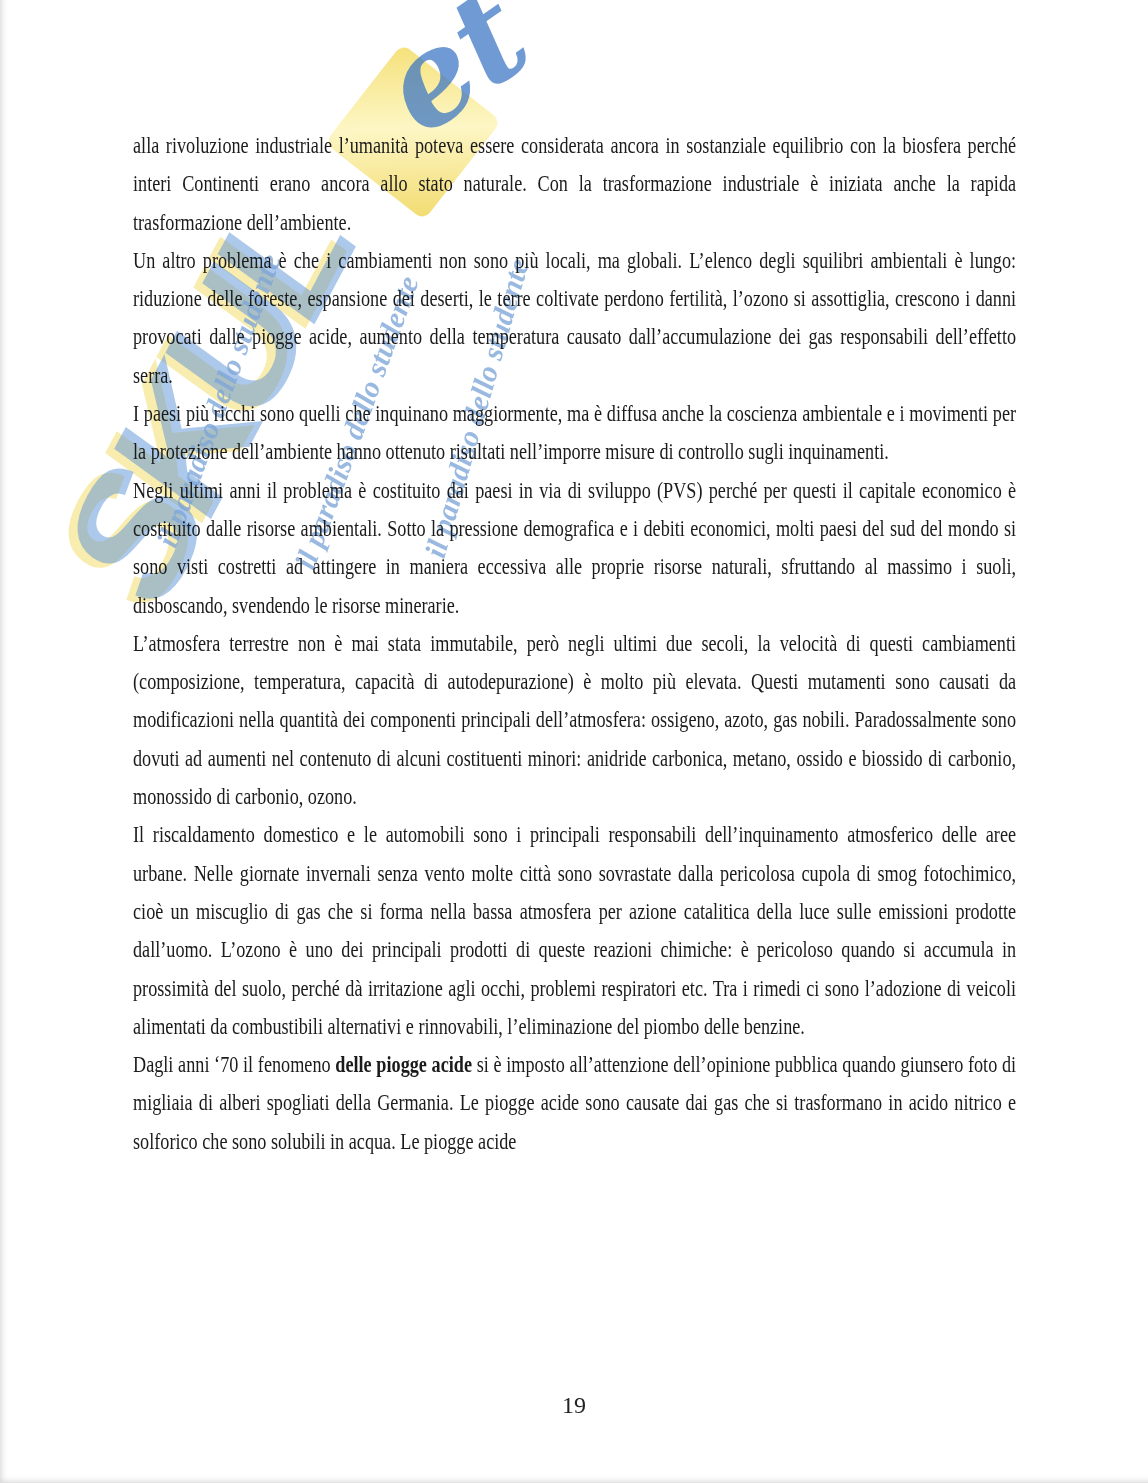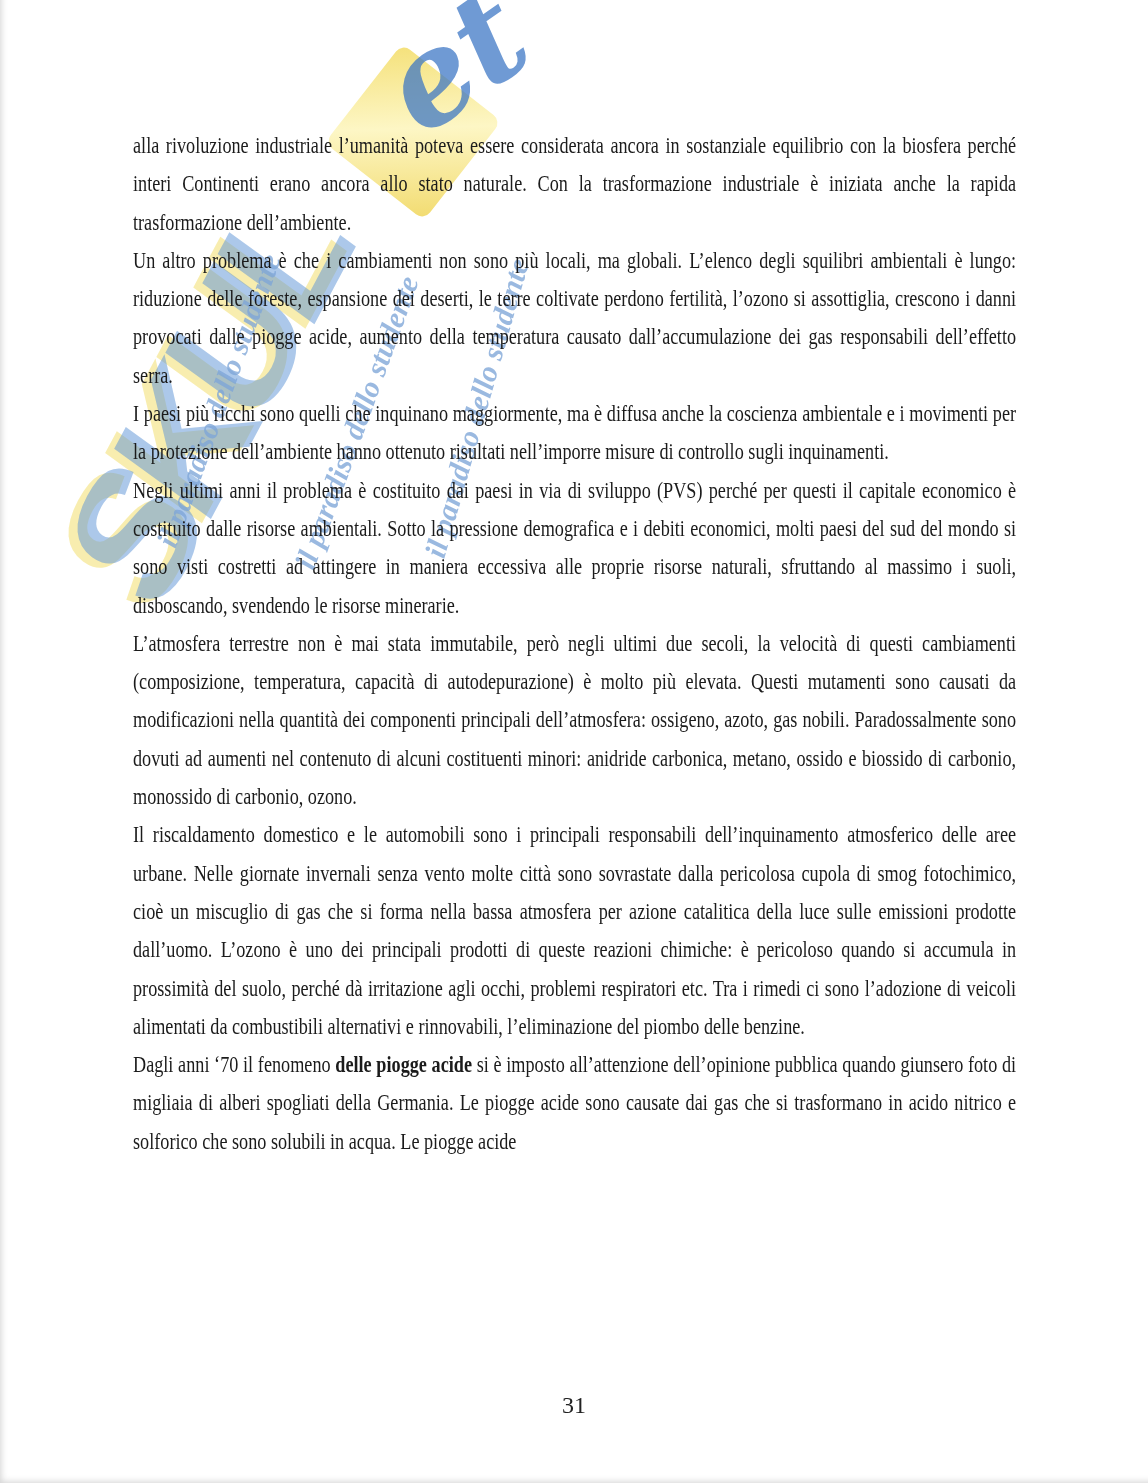--- a/index.html
+++ b/index.html
@@ -116,15 +116,15 @@
   <div class="content">
     <p><span>alla rivoluzione industriale l’umanità poteva essere considerata ancora in sostanziale equilibrio con la biosfera perché interi Continenti erano ancora allo stato naturale. Con la trasformazione industriale è iniziata anche la rapida trasformazione dell’ambiente.</span></p>
     <p><span>Un altro problema è che i cambiamenti non sono più locali, ma globali. L’elenco degli squilibri ambientali è lungo: riduzione delle foreste, espansione dei deserti, le terre coltivate perdono fertilità, l’ozono si assottiglia, crescono i danni provocati dalle piogge acide, aumento della temperatura causato dall’accumulazione dei gas responsabili dell’effetto serra.</span></p>
     <p><span>I paesi più ricchi sono quelli che inquinano maggiormente, ma è diffusa anche la coscienza ambientale e i movimenti per la protezione dell’ambiente hanno ottenuto risultati nell’imporre misure di controllo sugli inquinamenti.</span></p>
     <p><span>Negli ultimi anni il problema è costituito dai paesi in via di sviluppo (PVS) perché per questi il capitale economico è costituito dalle risorse ambientali. Sotto la pressione demografica e i debiti economici, molti paesi del sud del mondo si sono visti costretti ad attingere in maniera eccessiva alle proprie risorse naturali, sfruttando al massimo i suoli, disboscando, svendendo le risorse minerarie.</span></p>
     <p><span>L’atmosfera terrestre non è mai stata immutabile, però negli ultimi due secoli, la velocità di questi cambiamenti (composizione, temperatura, capacità di autodepurazione) è molto più elevata. Questi mutamenti sono causati da modificazioni nella quantità dei componenti principali dell’atmosfera: ossigeno, azoto, gas nobili. Paradossalmente sono dovuti ad aumenti nel contenuto di alcuni costituenti minori: anidride carbonica, metano, ossido e biossido di carbonio, monossido di carbonio, ozono.</span></p>
     <p><span>Il riscaldamento domestico e le automobili sono i principali responsabili dell’inquinamento atmosferico delle aree urbane. Nelle giornate invernali senza vento molte città sono sovrastate dalla pericolosa cupola di smog fotochimico, cioè un miscuglio di gas che si forma nella bassa atmosfera per azione catalitica della luce sulle emissioni prodotte dall’uomo. L’ozono è uno dei principali prodotti di queste reazioni chimiche: è pericoloso quando si accumula in prossimità del suolo, perché dà irritazione agli occhi, problemi respiratori etc. Tra i rimedi ci sono l’adozione di veicoli alimentati da combustibili alternativi e rinnovabili, l’eliminazione del piombo delle benzine.</span></p>
     <p><span>Dagli anni ‘70 il fenomeno </span><span class="bold">delle piogge acide</span><span> si è imposto all’attenzione dell’opinione pubblica quando giunsero foto di migliaia di alberi spogliati della Germania. Le piogge acide sono causate dai gas che si trasformano in acido nitrico e solforico che sono solubili in acqua. Le piogge acide</span></p>
   </div>
 
-  <div class="page-number">31</div>
+  <div class="page-number">19</div>
 
 </div>
 
 </body></html>

